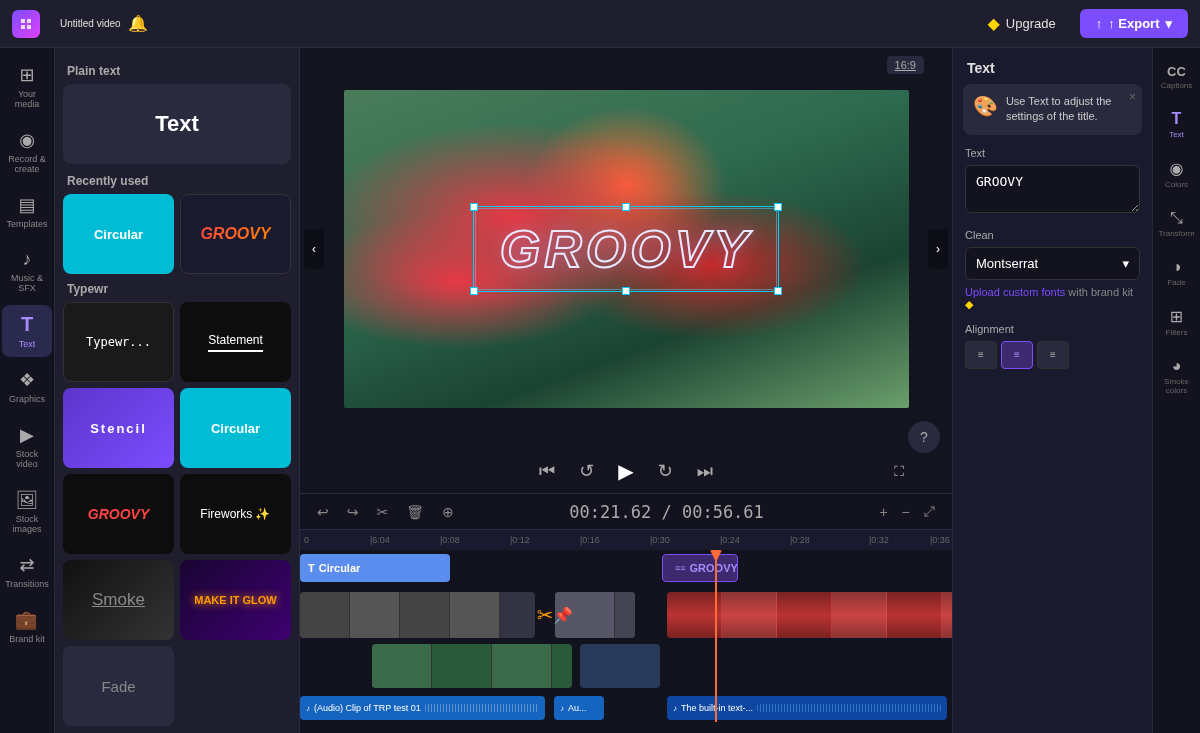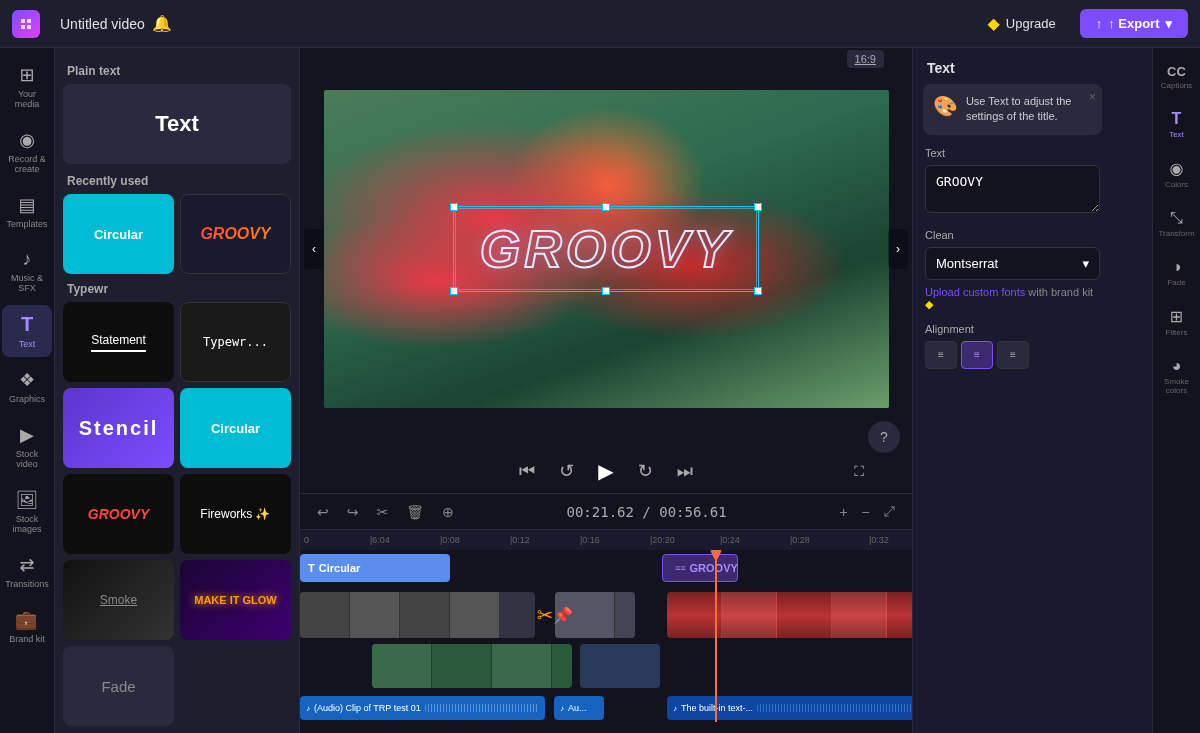--- a/index.html
+++ b/index.html
@@ -1,21 +1,21 @@
 <!DOCTYPE html>
 <html><head>
   <meta charset="utf-8">
   <style>
     * { box-sizing: border-box; margin: 0; padding: 0; }
     body { font-family: 'Segoe UI', Arial, sans-serif; background: #1a1a2e; color: #fff; width: 1200px; height: 733px; overflow: hidden; display: flex; flex-direction: column; }
 
     
     .topbar { height: 48px; background: #1e1e2e; display: flex; align-items: center; padding: 0 12px; gap: 12px; border-bottom: 1px solid #2a2a3e; flex-shrink: 0; }
     .app-logo { width: 28px; height: 28px; background: linear-gradient(135deg, #7c4dff, #e040fb); border-radius: 6px; display: flex; align-items: center; justify-content: center; font-size: 12px; font-weight: bold; color: white; flex-shrink: 0; }
-    .video-title { font-size: 14px; color: #e0e0e0; margin-left: 8px; }
+    .video-title { font-size: 10px; color: #e0e0e0; margin-left: 8px; }
     .title-area { display: flex; align-items: center; gap: 8px; }
     .notification-icon { color: #888; font-size: 16px; }
     .upgrade-btn { margin-left: auto; background: transparent; border: none; color: #e0e0e0; display: flex; align-items: center; gap: 6px; padding: 6px 12px; border-radius: 6px; cursor: pointer; font-size: 13px; }
     .upgrade-btn .diamond { color: #ffd700; font-size: 16px; }
     .export-btn { background: #7c4dff; border: none; color: white; padding: 7px 16px; border-radius: 6px; cursor: pointer; font-size: 13px; font-weight: 600; display: flex; align-items: center; gap: 6px; }
 
     
     .main { display: flex; flex: 1; overflow: hidden; }
 
     
@@ -51,24 +51,24 @@
     .card-stencil { background: linear-gradient(135deg, #5c35cc, #7c4dff); }
     .card-groovy-2 { background: #0d0d0d; }
     .card-fireworks { background: #0d0d0d; }
     .card-smoke { background: linear-gradient(135deg, #111, #333); }
     .card-make-glow { background: linear-gradient(135deg, #1a0533, #3d0070); }
     .card-fade { background: #2a2a3e; }
     .card-clean-title { background: transparent; border: 2px solid #999; }
     .card-text-groovy { font-size: 16px; font-weight: 900; font-style: italic; background: linear-gradient(135deg, #ff4444, #ff8800); -webkit-background-clip: text; -webkit-text-fill-color: transparent; }
     .card-text-statement { font-size: 12px; color: white; border-bottom: 2px solid white; padding-bottom: 3px; }
     .card-text-typewriter { font-family: monospace; font-size: 12px; color: white; }
-    .card-text-stencil { font-size: 20px; font-weight: 900; color: white; letter-spacing: 2px; }
+    .card-text-stencil { font-size: 13px; font-weight: 900; color: white; letter-spacing: 2px; }
     .card-text-groovy2 { font-size: 14px; font-weight: 900; font-style: italic; color: #ff4444; }
     .card-text-fireworks { font-size: 12px; color: #fff; }
-    .card-text-smoke { font-size: 12px; color: #888; text-decoration: underline; }
+    .card-text-smoke { font-size: 17px; color: #888; text-decoration: underline; }
     .card-text-glow { font-size: 11px; font-weight: bold; color: #ff9900; text-shadow: 0 0 8px #ff9900; line-height: 1.3; text-align: center; }
     .card-text-fade { font-size: 15px; color: #888; }
     .card-text-clean { font-size: 11px; color: #999; }
     .card-circular-text { color: white; font-weight: bold; font-size: 13px; }
 
     
     .canvas-area { flex: 1; display: flex; flex-direction: column; overflow: hidden; background: #141420; }
     .aspect-badge { background: #2a2a3e; border-radius: 4px; padding: 3px 8px; font-size: 11px; color: #aaa; margin-left: auto; }
 
     .canvas-container { flex: 1; display: flex; align-items: center; justify-content: center; background: #141420; position: relative; }
@@ -100,21 +100,21 @@
     .playback-bar { height: 44px; display: flex; align-items: center; justify-content: center; gap: 16px; flex-shrink: 0; padding: 0 20px; position: relative; }
     .playback-btn { background: none; border: none; color: #aaa; font-size: 18px; cursor: pointer; padding: 4px; }
     .playback-btn.play { color: white; font-size: 20px; }
     .expand-btn { position: absolute; right: 16px; background: none; border: none; color: #aaa; cursor: pointer; font-size: 14px; }
     .help-bubble { position: absolute; right: 20px; bottom: -10px; background: #2a2a3e; border-radius: 50%; width: 32px; height: 32px; display: flex; align-items: center; justify-content: center; color: #aaa; font-size: 14px; cursor: pointer; }
 
     
     .timeline { height: 240px; background: #13131f; border-top: 1px solid #2a2a3e; display: flex; flex-direction: column; flex-shrink: 0; }
     .timeline-toolbar { height: 36px; display: flex; align-items: center; padding: 0 12px; gap: 8px; border-bottom: 1px solid #2a2a3e; flex-shrink: 0; }
     .tl-btn { background: none; border: none; color: #888; font-size: 14px; cursor: pointer; padding: 3px 5px; border-radius: 3px; }
-    .tl-time { margin: 0 auto; font-size: 14px; color: #aaa; font-family: monospace; }
+    .tl-time { margin: 0 auto; font-size: 17px; color: #aaa; font-family: monospace; }
     .tl-zoom-group { display: flex; align-items: center; gap: 4px; }
 
     .timeline-content { flex: 1; overflow: hidden; position: relative; }
     .timeline-ruler { height: 20px; background: #1a1a2e; display: flex; align-items: center; padding: 0 0 0 4px; overflow: hidden; position: relative; }
     .ruler-label { font-size: 9px; color: #666; position: absolute; }
     .track-row { height: 36px; display: flex; align-items: center; margin-bottom: 4px; position: relative; }
     
     .clip { position: absolute; height: 28px; top: 4px; border-radius: 4px; display: flex; align-items: center; padding: 0 8px; font-size: 11px; font-weight: 600; overflow: hidden; cursor: pointer; }
     .clip-circular { background: #5b8dee; left: 0; width: 150px; color: white; }
     .clip-groovy { background: #3d2a6e; left: 362px; width: 76px; color: #a78bfa; border: 1px solid #7c4dff; display: flex; align-items: center; gap: 4px; }
@@ -155,21 +155,21 @@
 
     .font-selector { width: 100%; background: #13131f; border: 1px solid #333; border-radius: 6px; padding: 8px 10px; color: white; font-size: 13px; display: flex; align-items: center; justify-content: space-between; cursor: pointer; }
     .font-upload-link { font-size: 11px; color: #888; margin-top: 6px; }
     .font-upload-link a { color: #7c4dff; text-decoration: none; }
     .brand-icon { color: #ffd700; }
 
     .alignment-group { display: flex; gap: 4px; margin-top: 6px; }
     .align-btn { background: #2a2a3e; border: 1px solid #333; border-radius: 4px; width: 32px; height: 28px; display: flex; align-items: center; justify-content: center; cursor: pointer; color: #aaa; font-size: 10px; }
     .align-btn.active { background: #3d2a6e; border-color: #7c4dff; color: #a78bfa; }
 
-    .right-icon-bar { width: 48px; background: #13131f; display: flex; flex-direction: column; align-items: center; padding: 8px 0; gap: 4px; border-left: 1px solid #2a2a3e; flex-shrink: 0; margin-left: 40px; }
+    .right-icon-bar { width: 48px; background: #13131f; display: flex; flex-direction: column; align-items: center; padding: 8px 0; gap: 4px; border-left: 1px solid #2a2a3e; flex-shrink: 0; }
     .right-icon-item { display: flex; flex-direction: column; align-items: center; padding: 8px 4px; border-radius: 6px; cursor: pointer; width: 44px; gap: 2px; }
     .right-icon-item .icon-sym { font-size: 16px; color: #aaa; }
     .right-icon-item .icon-label { font-size: 8px; color: #666; text-align: center; }
     .right-icon-item.active .icon-sym { color: #a78bfa; }
     .right-icon-item.active .icon-label { color: #a78bfa; }
   </style>
 </head>
 <body>
 
 <div class="topbar">
@@ -251,25 +251,25 @@
         <div class="text-card card-circular-1">
           <span class="card-circular-text">Circular</span>
         </div>
         <div class="text-card card-groovy">
           <span class="card-text-groovy">GROOVY</span>
         </div>
       </div>
 
       <div class="section-title">Typewr</div>
       <div class="cards-grid">
+        <div class="text-card card-typewriter">
+          <span class="card-text-typewriter">Typewr...</span>
+        </div>
         <div class="text-card card-statement">
           <span class="card-text-statement">Statement</span>
-        </div>
-        <div class="text-card card-typewriter">
-          <span class="card-text-typewriter">Typewr...</span>
         </div>
         <div class="text-card card-stencil">
           <span class="card-text-stencil">Stencil</span>
         </div>
         <div class="text-card" style="background:#00bcd4;">
           <span class="card-circular-text">Circular</span>
         </div>
         <div class="text-card card-groovy-2">
           <span class="card-text-groovy2">GROOVY</span>
         </div>
@@ -304,21 +304,21 @@
                 <div class="handle br"></div>
                 <div class="handle tm"></div>
                 <div class="handle bm"></div>
               </div>
               <div class="groovy-text-overlay" style="position:static;transform:none;border:none;padding:0;">GROOVY</div>
             </div>
           </div>
         </div>
       </div>
       <button class="nav-arrow-right">›</button>
-      <div class="aspect-badge" style="position:absolute;top:2px;right:28px;text-decoration:underline;">16:9</div>
+      <div class="aspect-badge" style="position:absolute;top:8px;right:28px;text-decoration:underline;">16:9</div>
     </div>
 
     <div class="playback-bar">
       <button class="playback-btn">⏮</button>
       <button class="playback-btn">↺</button>
       <button class="playback-btn play">▶</button>
       <button class="playback-btn">↻</button>
       <button class="playback-btn">⏭</button>
       <button class="expand-btn" style="position:absolute;right:48px;">⛶</button>
       <div class="help-bubble" style="position:absolute;right:12px;bottom:40px;">?</div>
@@ -344,21 +344,21 @@
       </div>
 
       <div class="timeline-content">
 
         <div class="timeline-ruler" style="position:relative;padding-left:4px;">
           <span class="ruler-label" style="left:4px;">0</span>
           <span class="ruler-label" style="left:70px;">|6:04</span>
           <span class="ruler-label" style="left:140px;">|0:08</span>
           <span class="ruler-label" style="left:210px;">|0:12</span>
           <span class="ruler-label" style="left:280px;">|0:16</span>
-          <span class="ruler-label" style="left:350px;">|20:20</span>
+          <span class="ruler-label" style="left:350px;">|0:30</span>
           <span class="ruler-label" style="left:420px;">|0:24</span>
           <span class="ruler-label" style="left:490px;">|0:28</span>
           <span class="ruler-label" style="left:560px;padding-left:9px;">|0:32</span>
           <span class="ruler-label" style="left:630px;">|0:36</span>
         </div>
 
         <div style="position:relative;">
 
           <div class="playhead">
             <div class="playhead-top"></div>

